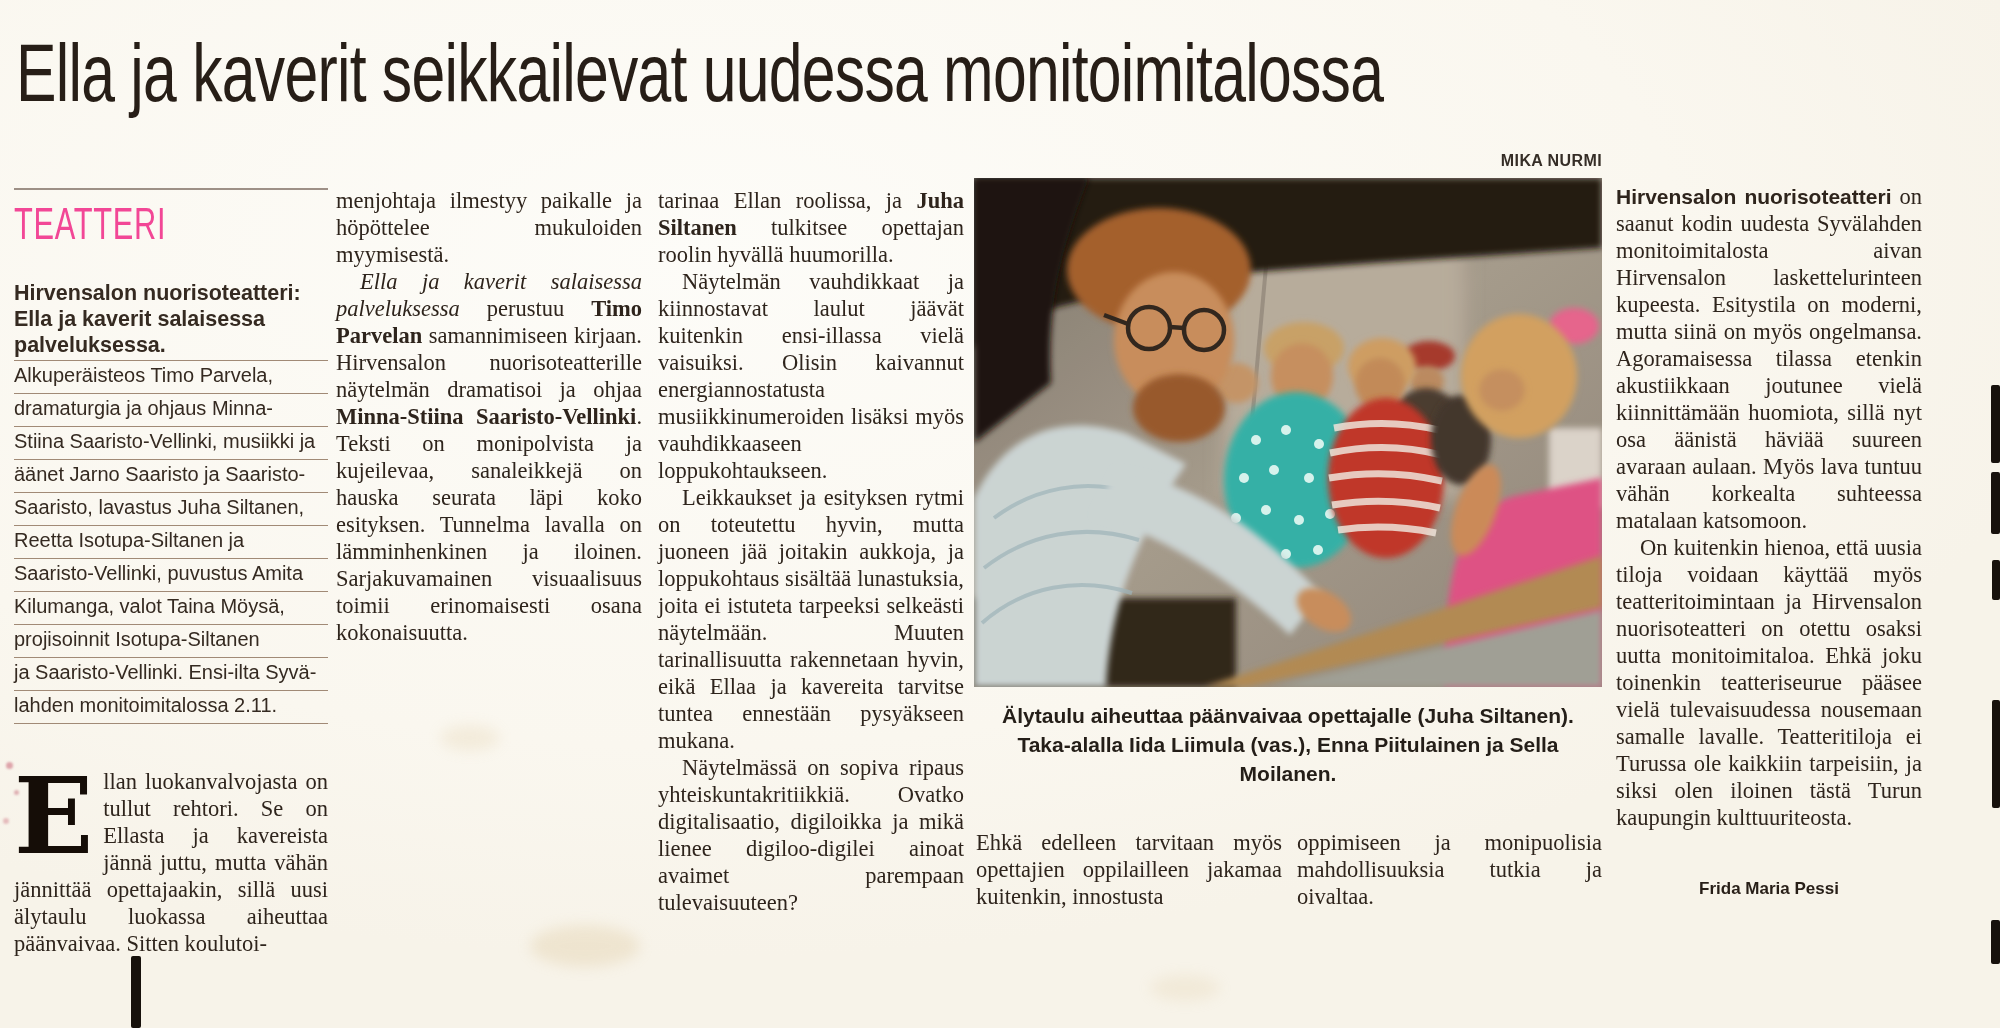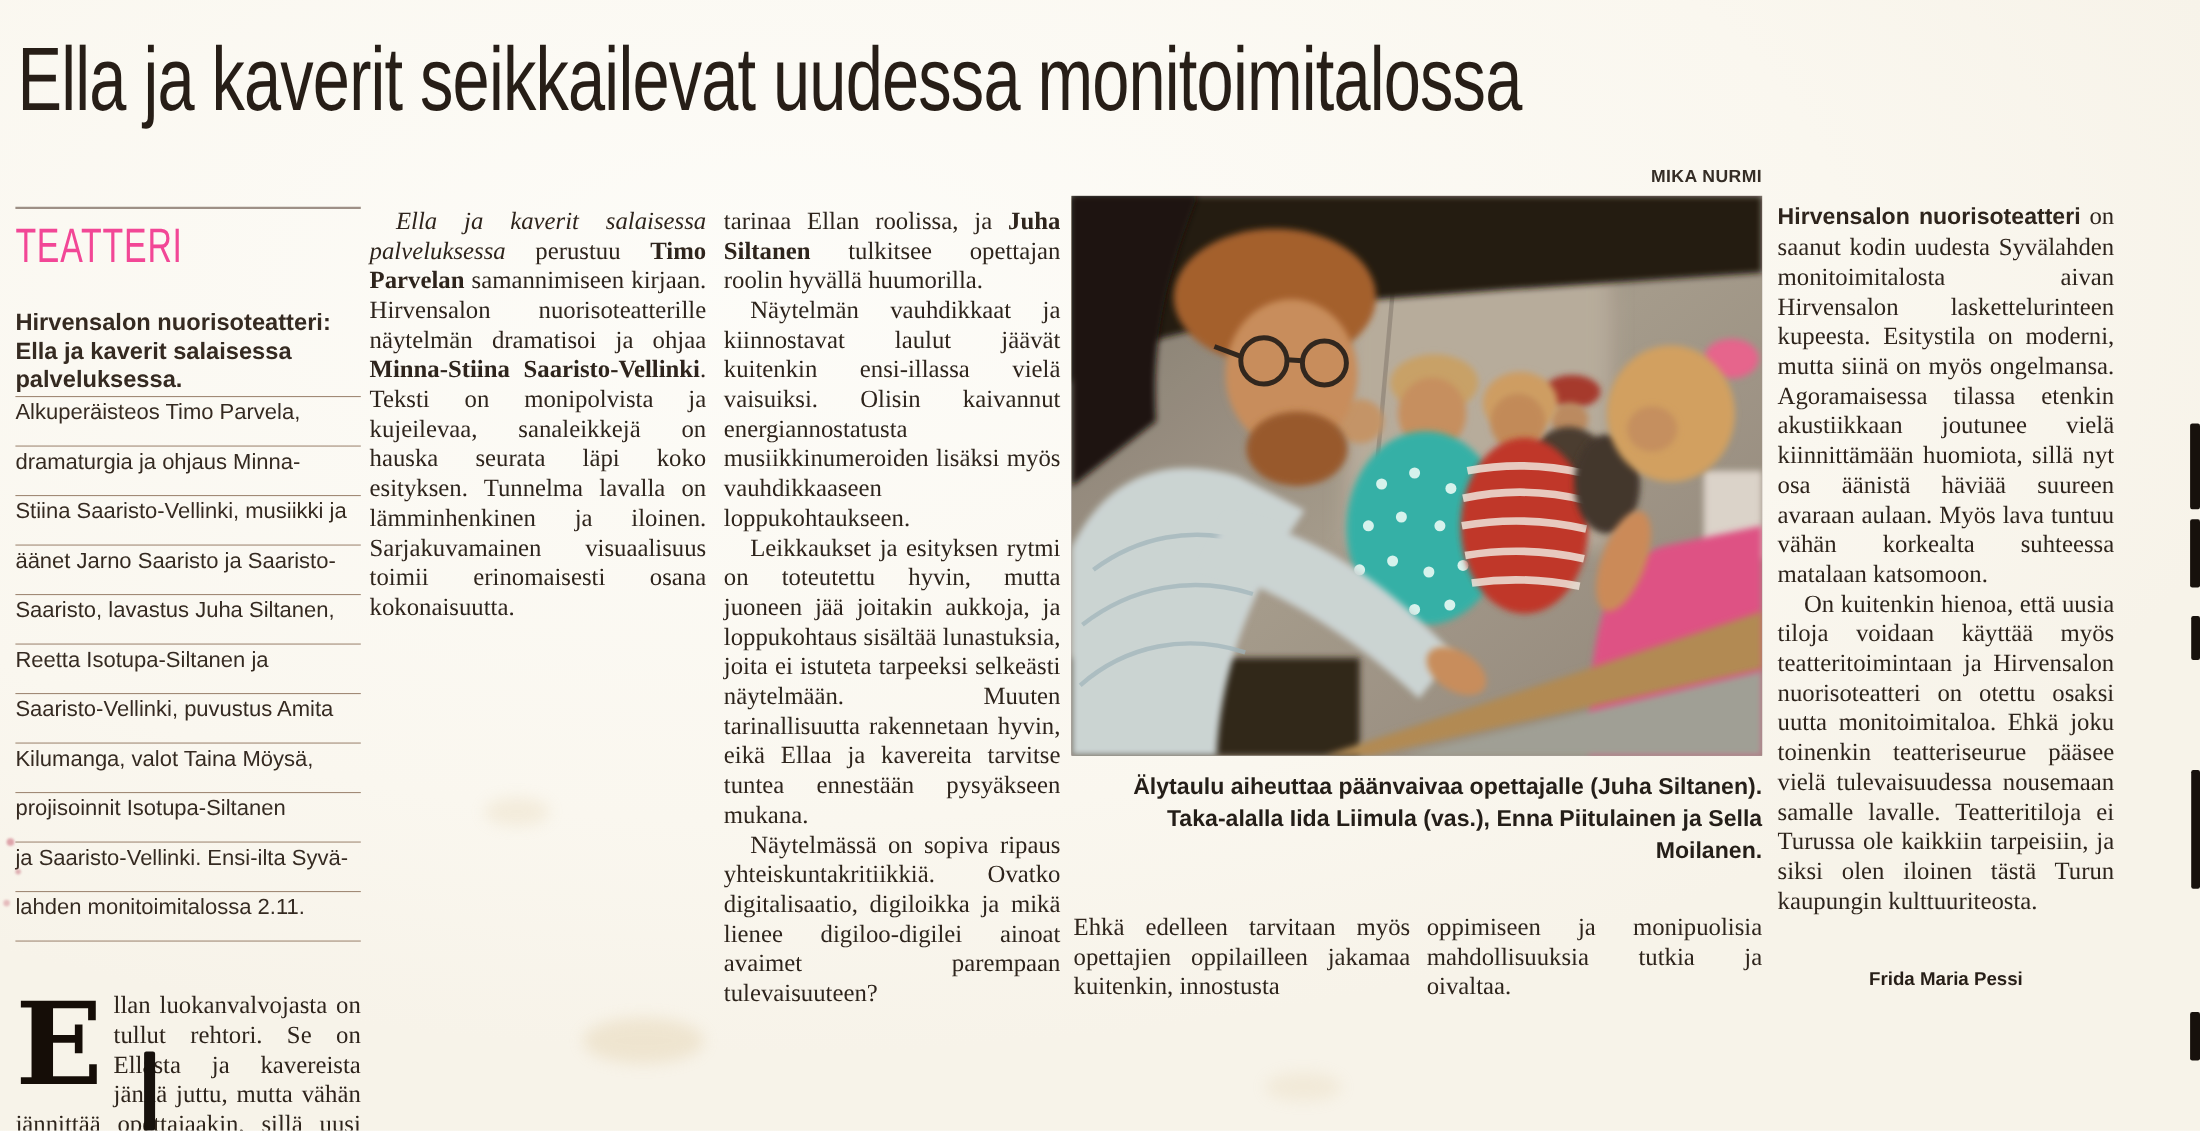--- a/index.html
+++ b/index.html
@@ -20,41 +20,41 @@
   .para.gap{margin-top:27px;}
   .seg-bold{font-weight:700;}
   .seg-italic{font-style:italic;}
   .seg-leadin{font-family:"Liberation Sans",sans-serif;font-weight:700;font-size:21px;}
 
   .col1{left:14px;top:188px;width:314px;text-align:left;border-top:2px solid rgba(95,74,62,.6);}
   .kicker-wrap{transform:scaleX(.7);transform-origin:0 0;white-space:nowrap;margin-top:12px;}
   .kicker{font-family:"Liberation Sans",sans-serif;font-size:44px;line-height:1;color:#f24796;letter-spacing:1px;}
   .infobox{margin-top:34px;font-family:"Liberation Sans",sans-serif;color:#352a21;}
   .infobox-title{font-weight:700;font-size:21.5px;line-height:26px;padding-bottom:2px;border-bottom:1px solid #a18a76;}
-  .credit-line{font-size:20px;line-height:20px;padding:4px 0 20px;border-bottom:1px solid #a18a76;}
+  .credit-line{font-size:20px;line-height:20px;padding:4px 0 8px;border-bottom:1px solid #a18a76;}
   .lead-para{margin-top:44px;text-align:justify;font-size:22.5px;line-height:27px;}
   .dropcap{float:left;font-family:"DejaVu Serif",serif;font-weight:700;font-size:104px;line-height:.82;
     color:#150d07;margin:6px 10px 0 0;}
 
   .col2{left:336px;top:187px;width:306px;}
   .col3{left:658px;top:187px;width:306px;}
   .col4{left:976px;top:829px;width:306px;}
   .col5{left:1297px;top:829px;width:305px;}
   .col6{left:1616px;top:183px;width:306px;}
   .byline{font-family:"Liberation Sans",sans-serif;font-weight:700;font-size:17px;margin-top:44px;
     color:#271e17;text-align:center;}
 
   
   .photo-block{position:absolute;left:974px;top:152px;width:628px;}
   .photo-credit{font-family:"Liberation Sans",sans-serif;font-weight:700;font-size:16px;letter-spacing:.4px;
     color:#352d26;text-align:right;line-height:18px;margin-bottom:8px;}
   .photo-frame{width:628px;height:509px;overflow:hidden;position:relative;background:#8f8780;}
   .photo-frame svg{position:absolute;inset:0;width:100%;height:100%;}
   .photo-caption{margin-top:14px;font-family:"Liberation Sans",sans-serif;font-weight:700;font-size:21px;
-    line-height:29px;color:#241e18;text-align:right;}
+    line-height:29px;color:#241e18;text-align:center;}
 
   
   .mark{position:absolute;background:#17110c;border-radius:2px;}
   .smudge{position:absolute;border-radius:50%;filter:blur(7px);}
   .speck{position:absolute;border-radius:50%;filter:blur(1px);}
 </style>
 </head>
 <body>
 
 <div class="page">
@@ -86,20 +86,21 @@
           <div class="credit-line">ja Saaristo-Vellinki. Ensi-ilta Syvä-</div>
           <div class="credit-line">lahden monitoimitalossa 2.11.</div>
         </div>
     </div>
     <p class="lead-para">
       <span class="dropcap">E</span><span>llan luokanvalvojasta on tullut rehtori. Se on Ellasta ja kavereista jännä juttu, mutta vähän jännittää opettajaakin, sillä uusi älytaulu luokassa aiheuttaa päänvaivaa. Sitten koulutoi-</span>
     </p>
   </div>
 
   <div class="col col2">
+      <p class="para"><span>menjohtaja ilmestyy paikalle ja höpöttelee mukuloiden myymisestä.</span></p>
       <p class="para indent"><span class="seg-italic">Ella ja kaverit salaisessa palveluksessa</span><span> perustuu </span><span class="seg-bold">Timo Parvelan</span><span> samannimiseen kirjaan. Hirvensalon nuorisoteatterille näytelmän dramatisoi ja ohjaa </span><span class="seg-bold">Minna-Stiina Saaristo-Vellinki</span><span>. Teksti on monipolvista ja kujeilevaa, sanaleikkejä on hauska seurata läpi koko esityksen. Tunnelma lavalla on lämminhenkinen ja iloinen. Sarjakuvamainen visuaalisuus toimii erinomaisesti osana kokonaisuutta.</span></p>
     </div>
   <div class="col col3">
       <p class="para"><span>tarinaa Ellan roolissa, ja </span><span class="seg-bold">Juha Siltanen</span><span> tulkitsee opettajan roolin hyvällä huumorilla.</span></p>
       <p class="para indent"><span>Näytelmän vauhdikkaat ja kiinnostavat laulut jäävät kuitenkin ensi-illassa vielä vaisuiksi. Olisin kaivannut energiannostatusta musiikkinumeroiden lisäksi myös vauhdikkaaseen loppukohtaukseen.</span></p>
       <p class="para indent"><span>Leikkaukset ja esityksen rytmi on toteutettu hyvin, mutta juoneen jää joitakin aukkoja, ja loppukohtaus sisältää lunastuksia, joita ei istuteta tarpeeksi selkeästi näytelmään. Muuten tarinallisuutta rakennetaan hyvin, eikä Ellaa ja kavereita tarvitse tuntea ennestään pysyäkseen mukana.</span></p>
       <p class="para indent"><span>Näytelmässä on sopiva ripaus yhteiskuntakritiikkiä. Ovatko digitalisaatio, digiloikka ja mikä lienee digiloo-digilei ainoat avaimet parempaan tulevaisuuteen?</span></p>
     </div>
   <div class="col col4">
       <p class="para"><span>Ehkä edelleen tarvitaan myös opettajien oppilailleen jakamaa kuitenkin, innostusta</span></p>

